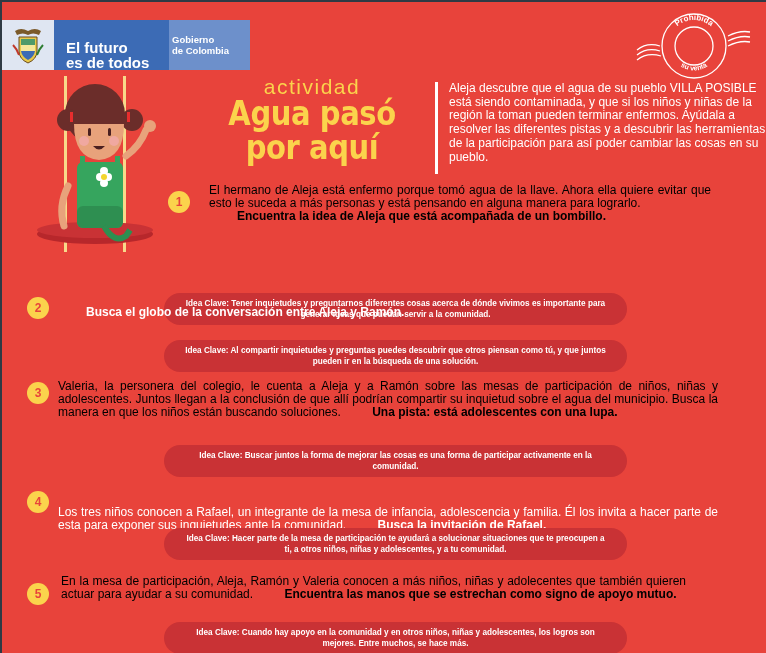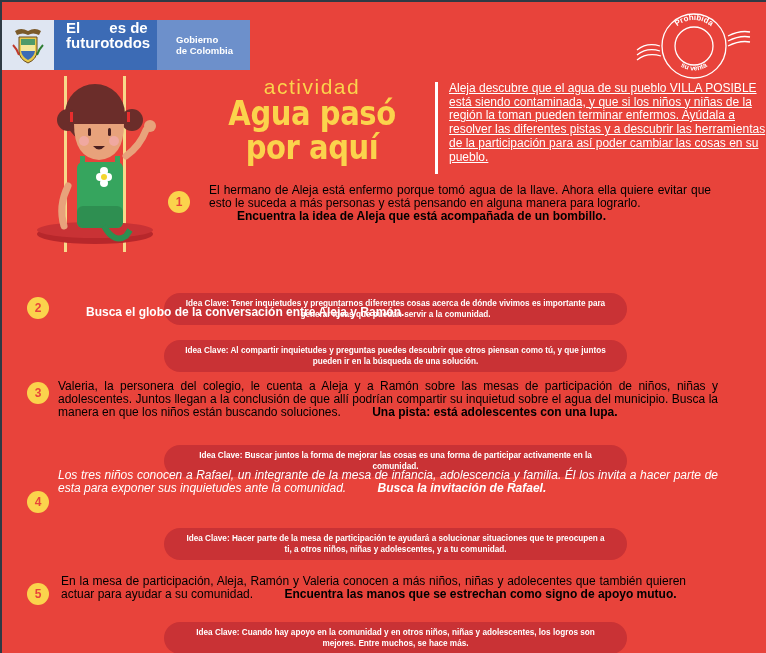--- a/index.html
+++ b/index.html
@@ -1,27 +1,27 @@
 <!DOCTYPE html>
 <html><head>
 <meta charset="utf-8">
 <style>
   html, body { margin:0; padding:0; }
   body { width:766px; height:653px; overflow:hidden; background:#2f3a44; font-family:"Liberation Sans", sans-serif; }
   .page { position:absolute; left:2px; top:2px; width:764px; height:651px; background:#e8433b; overflow:hidden; }
   .gov-bar { position:absolute; left:0; top:18px; width:248px; height:50px; display:flex; }
   .gov-crest { width:52px; height:50px; background:#dfe6f2; display:flex; align-items:center; justify-content:center; }
-  .gov-futuro { width:103px; height:50px; background:#3c6bb5; color:#fff; font-weight:bold; font-size:15px; line-height:15px; display:flex; flex-direction:row; justify-content:flex-end; padding-left:12px; box-sizing:border-box; }
-  .gov-colombia { flex:1; height:50px; background:#6d90cb; color:#fff; font-weight:bold; font-size:9.5px; line-height:11px; display:flex; flex-direction:column; justify-content:center; padding-left:19px; box-sizing:border-box; }
+  .gov-futuro { width:115px; height:50px; background:#3c6bb5; color:#fff; font-weight:bold; font-size:15px; line-height:15px; display:flex; flex-direction:column; justify-content:flex-end; padding-left:12px; box-sizing:border-box; }
+  .gov-colombia { flex:1; height:50px; background:#6d90cb; color:#fff; font-weight:bold; font-size:9.5px; line-height:11px; display:flex; flex-direction:column; justify-content:center; padding-left:3px; box-sizing:border-box; }
   .stamp { position:absolute; left:630px; top:8px; width:125px; height:72px; }
   .title-block { position:absolute; left:200px; top:75px; width:220px; text-align:center; color:#fbd34c; }
   .title-small { font-size:21px; letter-spacing:1.5px; line-height:20px; }
   .title-big { font-family:"DejaVu Sans", sans-serif; font-weight:bold; font-size:33px; line-height:34px; letter-spacing:-0.5px; transform:scaleX(0.88); }
   .intro-bar { position:absolute; left:433px; top:80px; width:3px; height:92px; background:#fff; }
-  .intro { position:absolute; left:447px; top:80px; width:318px; color:#fff; font-size:12px; line-height:13.7px;text-decoration:underline; }
+  .intro { position:absolute; left:447px; top:80px; width:318px; color:#fff; font-size:12px; line-height:13.7px; }
   .girl { position:absolute; left:20px; top:74px; width:150px; height:176px; }
   .badge { position:absolute; width:22px; height:22px; border-radius:50%; background:#fbd34c; color:#e8433b; font-weight:bold; font-size:12px; display:flex; align-items:center; justify-content:center; }
   .step-text { position:absolute; font-size:12px; line-height:13.2px; text-align:justify; }
   .step-text .bold { font-weight:bold;margin-left:28px; }
   .yellow { color:#000000; }
   .white { color:#fff; }
   .idea { position:absolute; left:162px; width:463px; height:32px; border-radius:16px; background:#c93235; color:#fff; font-weight:bold; font-size:8.2px; line-height:11px; text-align:center; display:flex; align-items:center; justify-content:center; padding:0 20px; box-sizing:border-box; }
 </style>
 </head>
 <body>
@@ -137,21 +137,21 @@
     <div class="badge" style="left:25px; top:380px;">3</div>
     <div class="step-text yellow" style="left:56px; top:378px; width:660px;">
       <span>Valeria, la personera del colegio, le cuenta a Aleja y a Ramón sobre las mesas de participación de niños, niñas y adolescentes. Juntos llegan a la conclusión de que allí podrían compartir su inquietud sobre el agua del municipio. Busca la manera en que los niños están buscando soluciones.</span>
       <span class="bold">Una pista: está adolescentes con una lupa.</span>
     </div>
     <div class="idea" style="top:443px;">Idea Clave: Buscar juntos la forma de mejorar las cosas es una forma de participar activamente en la comunidad.</div>
   </div>
 
   <div>
     <div class="badge" style="left:25px; top:489px;">4</div>
-    <div class="step-text white" style="left:56px; top:467px; width:660px;font-style:italic;">
+    <div class="step-text white" style="left:56px; top:504px; width:660px;">
       <span>Los tres niños conocen a Rafael, un integrante de la mesa de infancia, adolescencia y familia. Él los invita a hacer parte de esta para exponer sus inquietudes ante la comunidad.</span>
       <span class="bold">Busca la invitación de Rafael.</span>
     </div>
     <div class="idea" style="top:526px;">Idea Clave: Hacer parte de la mesa de participación te ayudará a solucionar situaciones que te preocupen a ti, a otros niños, niñas y adolescentes, y a tu comunidad.</div>
   </div>
 
   <div>
     <div class="badge" style="left:25px; top:581px;">5</div>
     <div class="step-text yellow" style="left:59px; top:573px; width:625px;">
       <span>En la mesa de participación, Aleja, Ramón y Valeria conocen a más niños, niñas y adolecentes que también quieren actuar para ayudar a su comunidad.</span>

